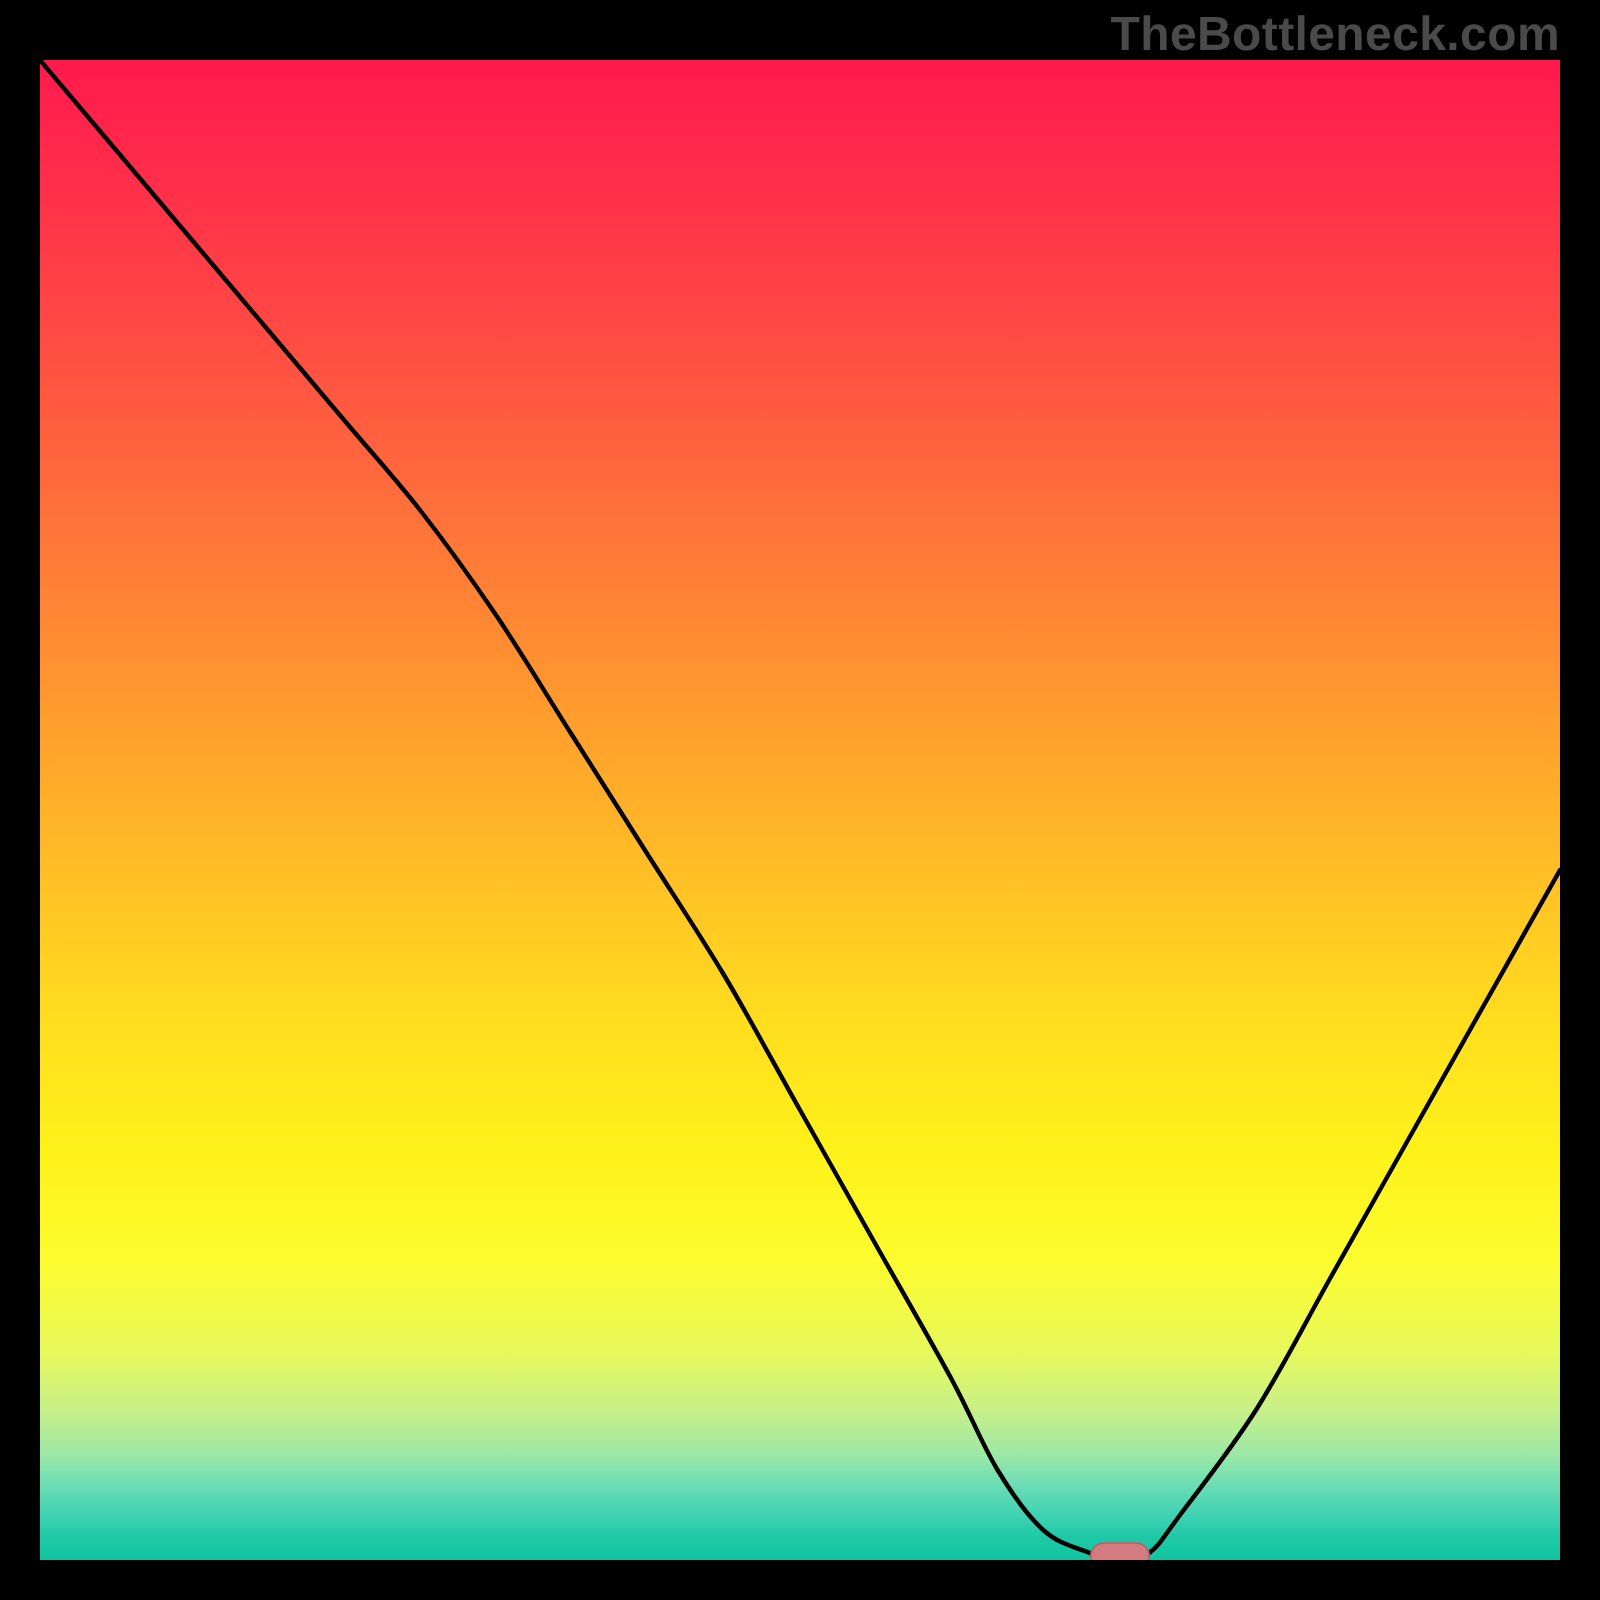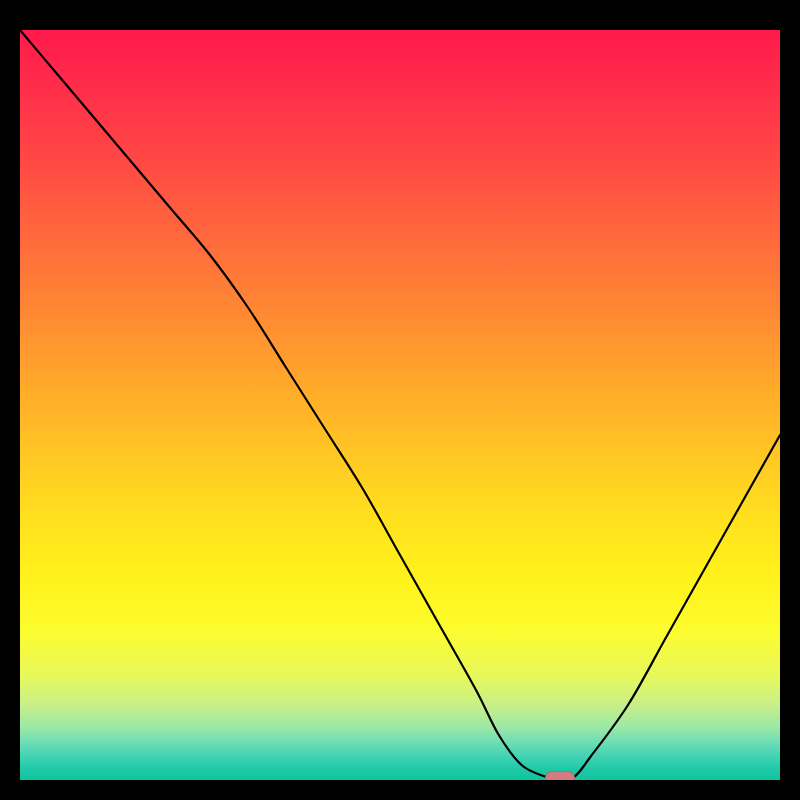--- a/index.html
+++ b/index.html
@@ -76,20 +76,21 @@
     border-radius: 7px;
     background: #d47b82;
     box-shadow: 0 0 0 1px rgba(0,0,0,0.15) inset;
   }
 </style>
 </head>
 <body>
 
 <div class="frame">
 
+  <div class="watermark">TheBottleneck.com</div>
 
   <div class="plot-area">
 
     <div class="gradient-bg"></div>
 
     <svg class="curve" viewBox="0 0 760 750" preserveAspectRatio="none">
       <path fill="none" stroke="#000" stroke-width="2.2" stroke-linecap="round" stroke-linejoin="round" d="M 0.0 0.0 C 6.3 7.5, 25.3 30.0, 38.0 45.0 C 50.7 60.0, 63.3 75.0, 76.0 90.0 C 88.7 105.0, 101.3 120.0, 114.0 135.0 C 126.7 150.0, 139.3 165.0, 152.0 180.0 C 164.7 195.0, 177.3 208.8, 190.0 225.0 C 202.7 241.3, 215.3 258.8, 228.0 277.5 C 240.7 296.3, 253.3 317.5, 266.0 337.5 C 278.7 357.5, 291.3 377.5, 304.0 397.5 C 316.7 417.5, 329.3 436.3, 342.0 457.5 C 354.7 478.8, 367.3 502.5, 380.0 525.0 C 392.7 547.5, 405.3 570.0, 418.0 592.5 C 430.7 615.0, 445.9 641.3, 456.0 660.0 C 466.1 678.8, 471.2 692.5, 478.8 705.0 C 486.4 717.5, 494.0 728.1, 501.6 735.0 C 509.2 741.9, 518.1 743.8, 524.4 746.3 C 530.7 748.8, 534.5 750.0, 539.6 750.0 C 544.7 750.0, 549.7 750.0, 554.8 746.3 C 559.9 742.5, 561.1 739.4, 570.0 727.5 C 578.9 715.6, 595.3 695.0, 608.0 675.0 C 620.7 655.0, 633.3 630.0, 646.0 607.5 C 658.7 585.0, 671.3 562.5, 684.0 540.0 C 696.7 517.5, 709.3 495.0, 722.0 472.5 C 734.7 450.0, 753.7 416.3, 760.0 405.0"></path>
     </svg>
 
     <div class="marker" style="left: 524.6px; top: 741px; background: rgb(212, 123, 130);"></div>

